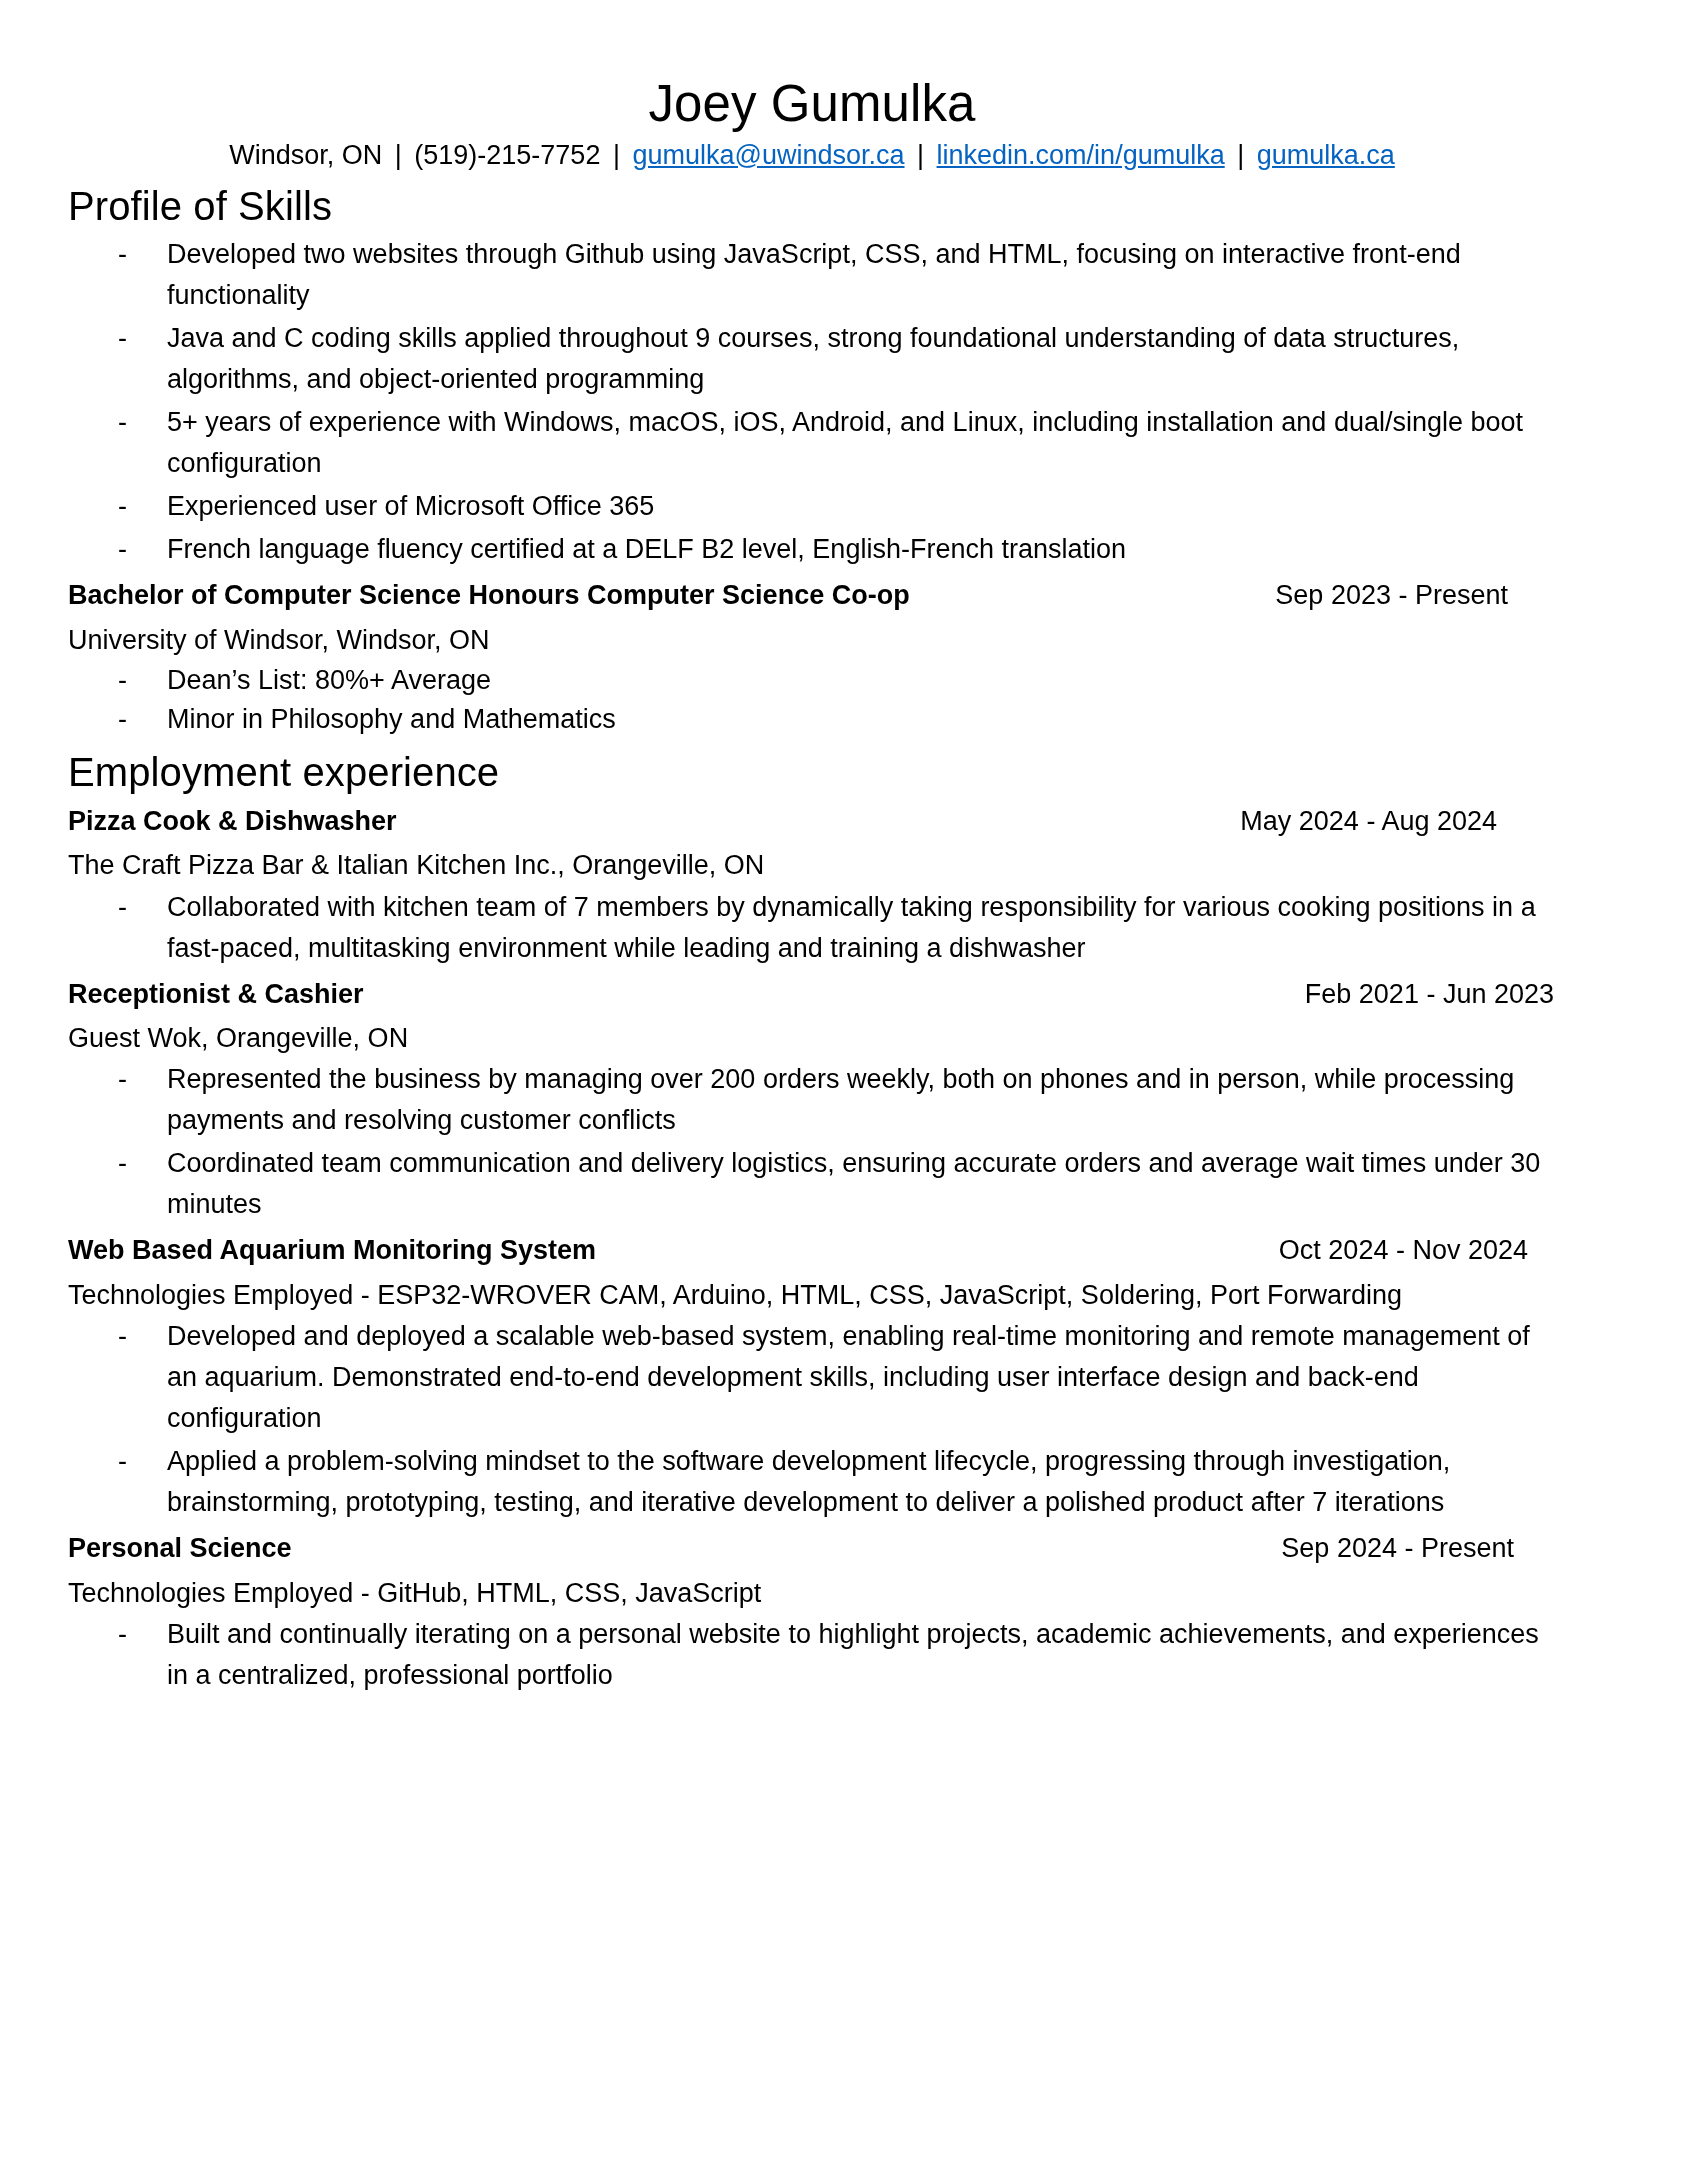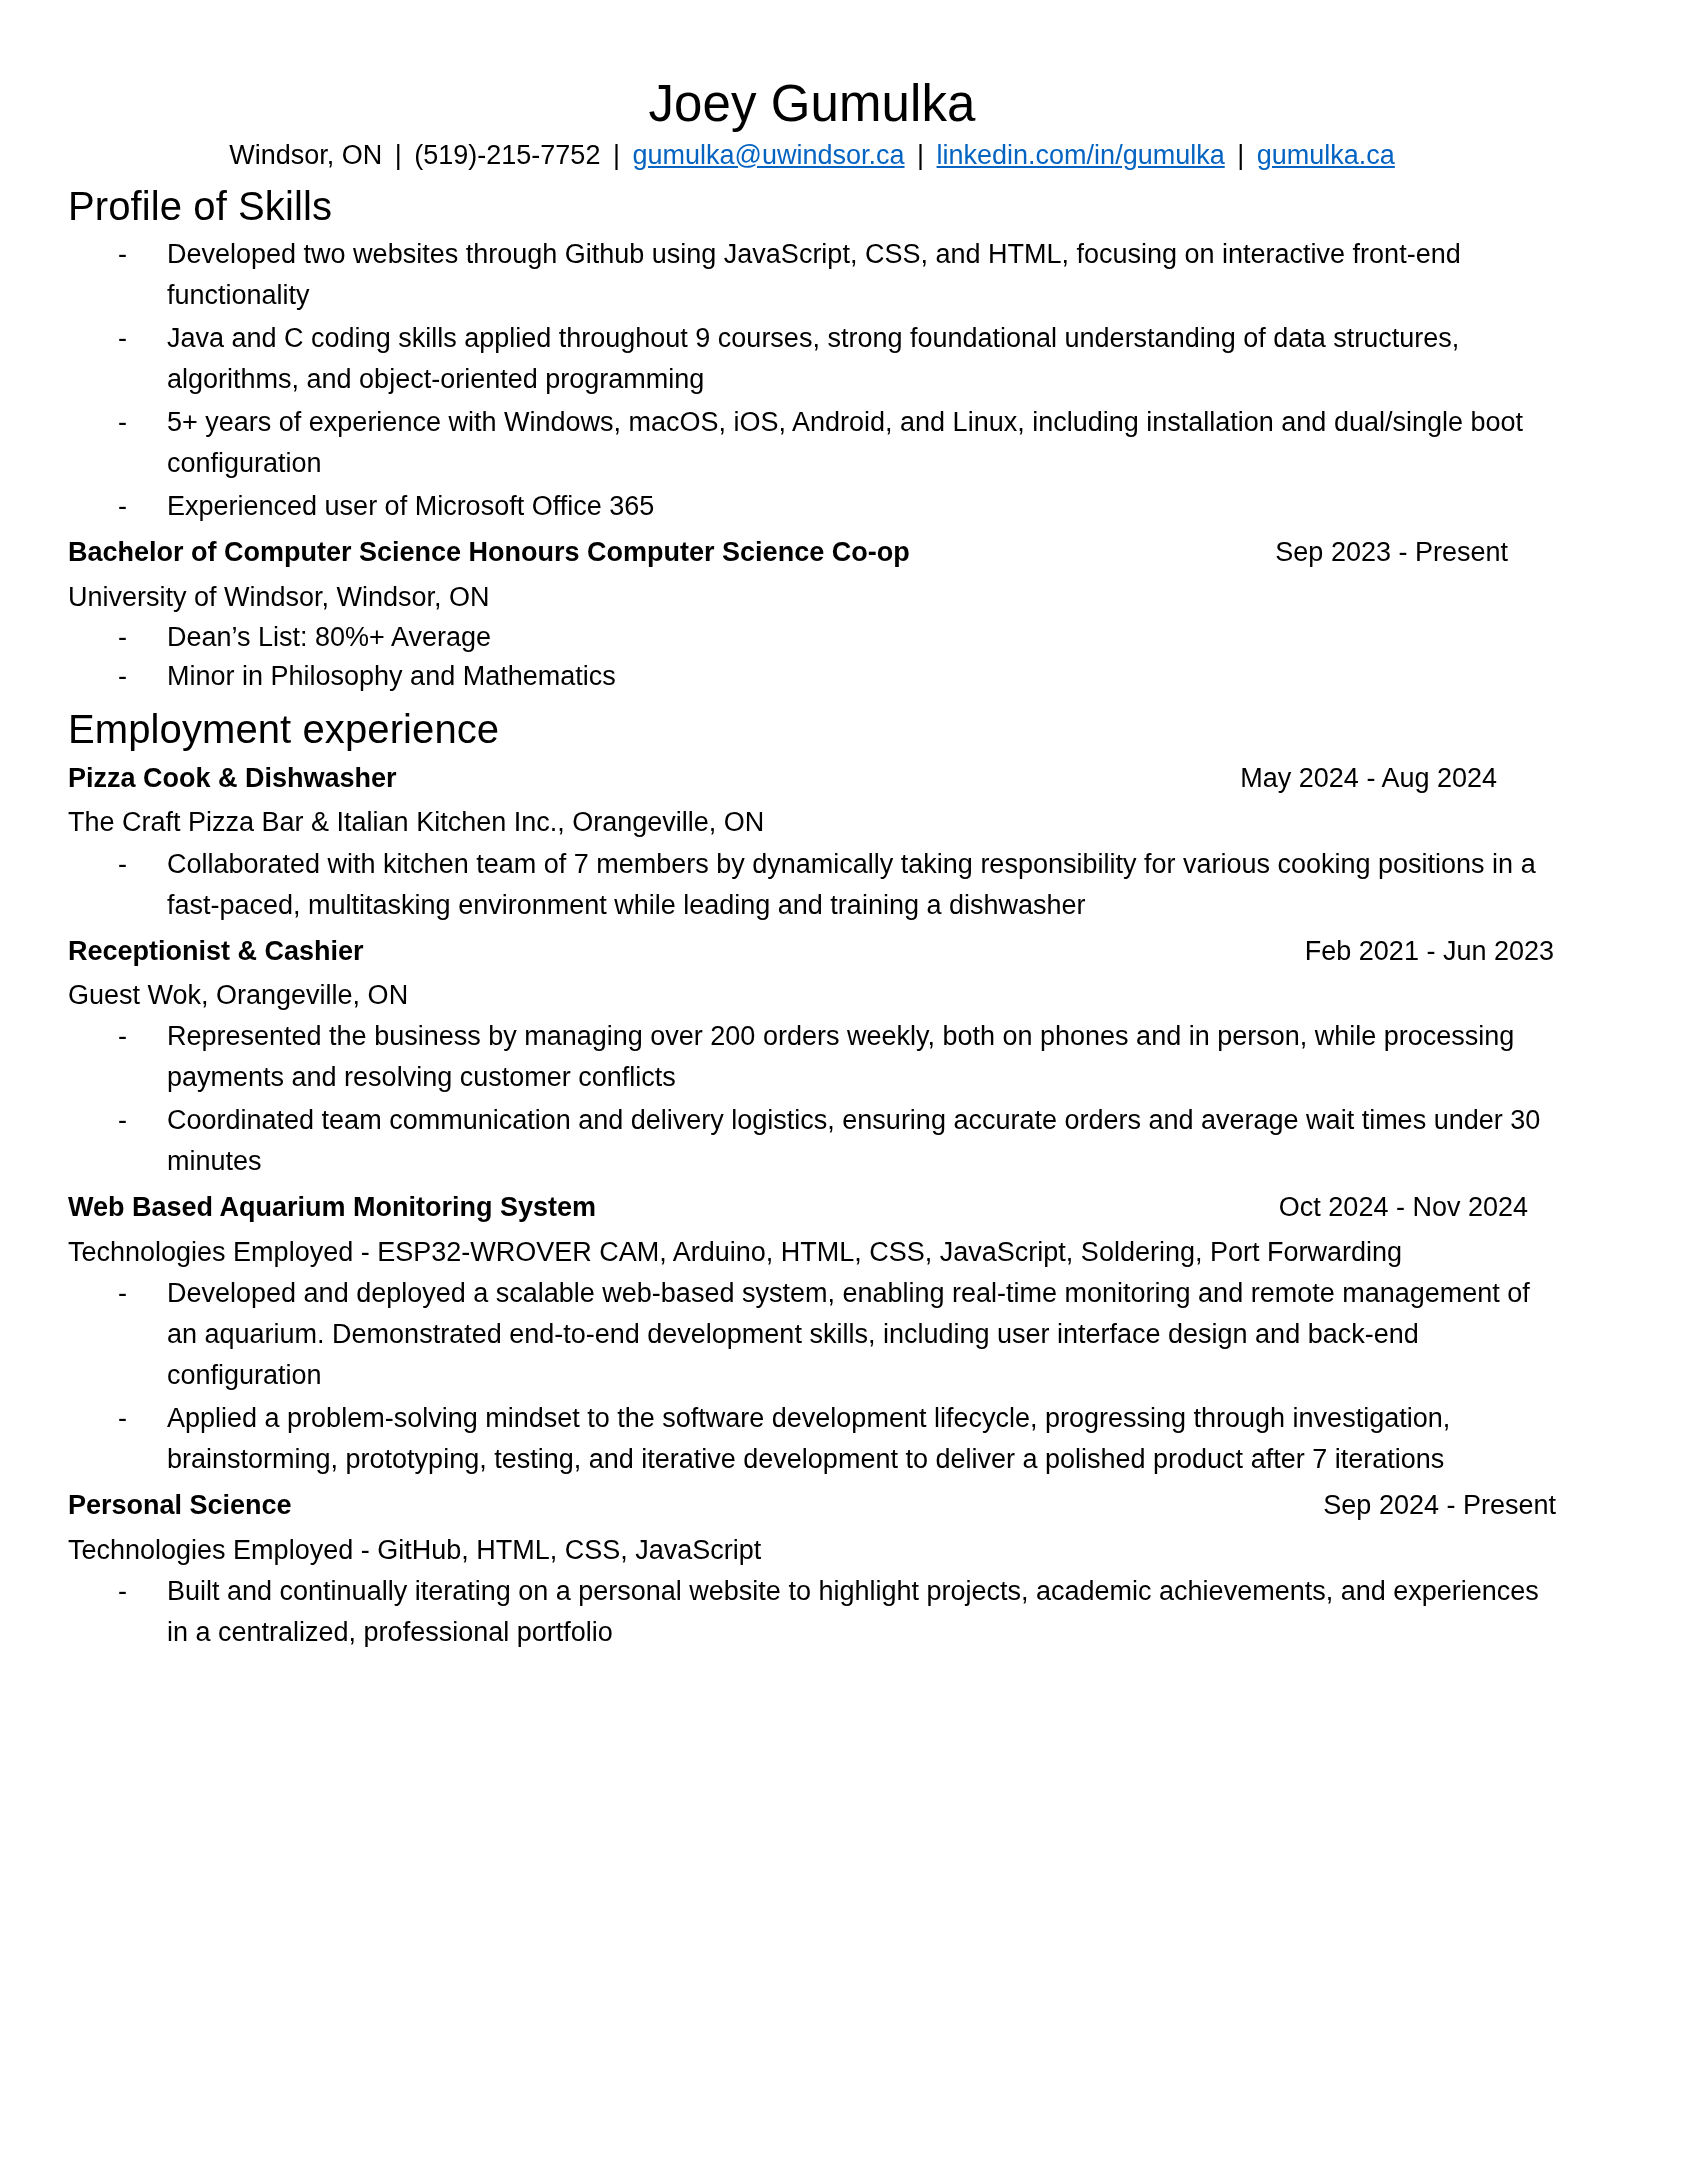--- a/index.html
+++ b/index.html
@@ -72,21 +72,21 @@
   }
   .entry-date {
     white-space: nowrap;
     font-weight: 400;
     padding-left: 40px;
   }
   .entry-date.pull-1 { margin-right: 48px; }
   .entry-date.pull-2 { margin-right: 59px; }
   .entry-date.pull-3 { margin-right: 2px; }
   .entry-date.pull-4 { margin-right: 28px; }
-  .entry-date.pull-5 { }
+  .entry-date.pull-5 { margin-right: 42px; }
 
   .entry-sub {
     font-size: 27px;
     line-height: 1.42;
     margin: 6px 0 0 0;
   }
 
   
   .bullets {
     list-style: none;
@@ -142,20 +142,21 @@
     <li>
       <span class="dash">-</span>
       <span>5+ years of experience with Windows, macOS, iOS, Android, and Linux, including installation and dual/single boot configuration</span>
     </li>
     <li>
       <span class="dash">-</span>
       <span>Experienced user of Microsoft Office 365</span>
     </li>
     <li>
       <span class="dash">-</span>
+      <span>French language fluency certified at a DELF B2 level, English-French translation</span>
     </li>
   </ul>
 
 
   <div class="entry-row">
     <span class="entry-title">Bachelor of Computer Science Honours Computer Science Co-op</span>
     <span class="entry-date pull-1">Sep 2023 - Present</span>
   </div>
   <div class="entry-sub">University of Windsor, Windsor, ON</div>
   <ul class="bullets tight">

